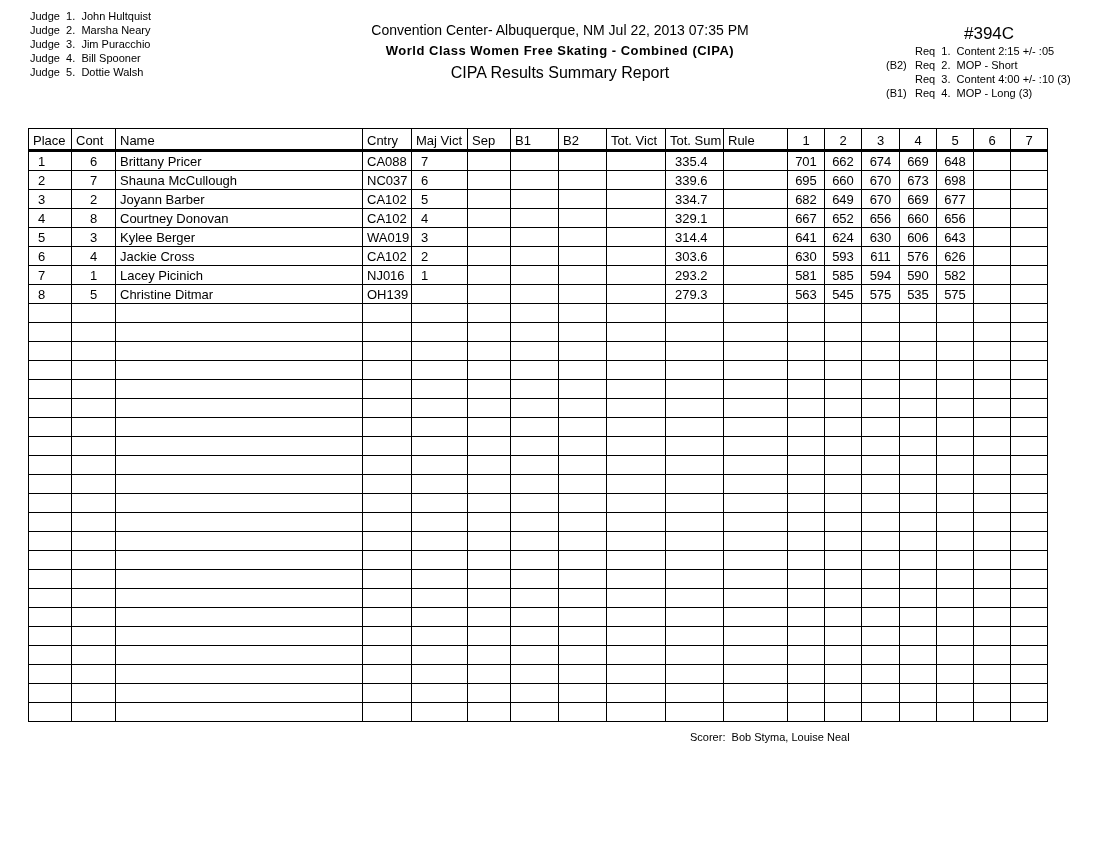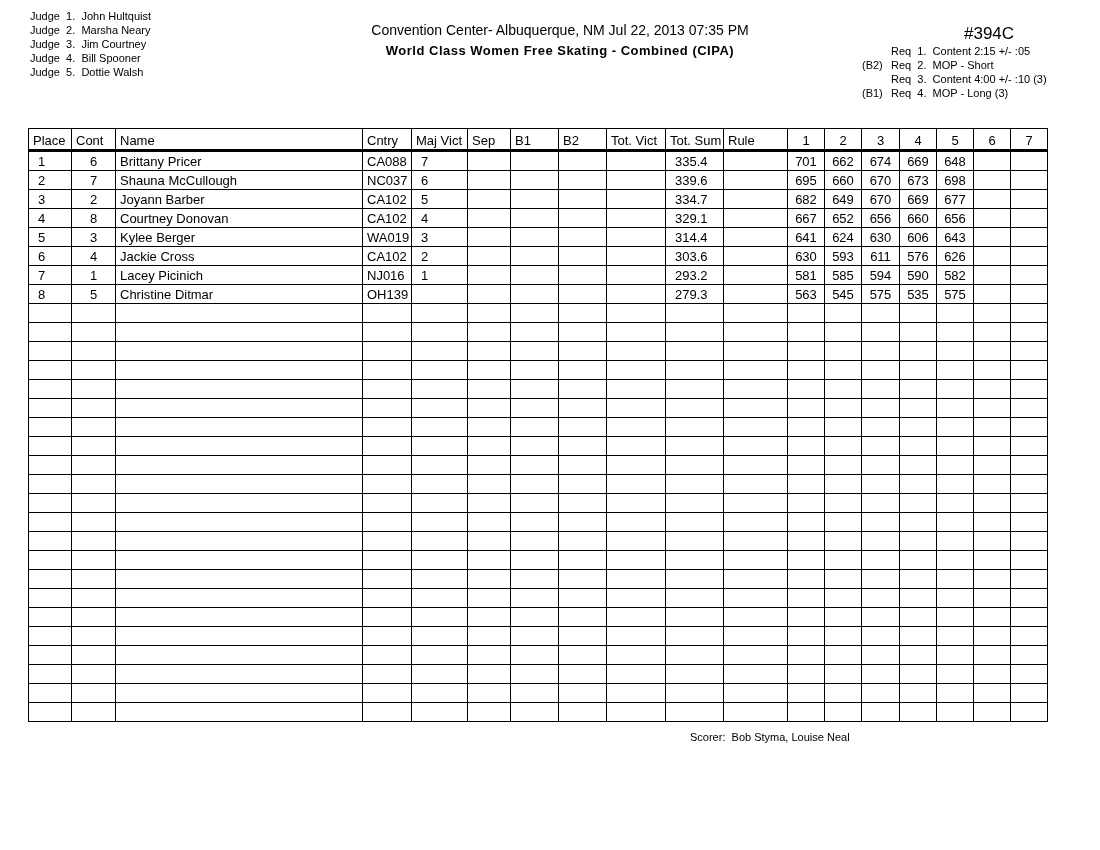--- a/index.html
+++ b/index.html
@@ -7,44 +7,45 @@
   .judges { position:absolute; left:30px; top:9px; font-size:11px; line-height:14px; }
   .judges div { white-space:pre; }
   .center { position:absolute; left:270px; width:610px; top:22px; text-align:center; }
   .event-title { font-weight:bold; font-size:18px; line-height:22px; margin-left:-30px; }
   .venue { font-size:14px; line-height:17px; margin-left:-30px; }
   .class-title { font-weight:bold; font-size:13px; line-height:24px; letter-spacing:0.5px; margin-left:-30px; }
   .report-title { font-size:16px; line-height:20px; margin-left:-30px; }
   .event-no { position:absolute; left:964px; top:24px; font-weight:normal; font-size:17px; }
   .reqs { position:absolute; left:862px; top:44px; font-size:11px; line-height:14px; }
   .reqs div { white-space:pre; }
-  .reqs .pre { display:inline-block; width:29px; }
+  .reqs .pre { display:inline-block; width:29px;margin-left:24px; }
   table.results { position:absolute; left:28px; top:128px; border-collapse:collapse; table-layout:fixed; font-size:13px; }
   table.results td, table.results th { border:1px solid #000; height:18px; padding:0 0 0 4px; font-weight:normal; text-align:left; overflow:hidden; white-space:nowrap; }
   table.results thead th { height:19px; border-bottom:3px solid #000; vertical-align:bottom; padding-bottom:1px; }
   table.results td.c { text-align:center; padding-left:0; }
   table.results th.c { text-align:center; padding-left:0; }
   table.results td.ind { padding-left:9px; }
   .footer { position:absolute; left:690px; top:727px; font-size:11px; line-height:20px; }
   .footer div { white-space:pre; }
 </style>
 </head>
 <body>
 
 <div class="judges">
   <div><span>Judge  1.</span>  <span>John Hultquist</span></div>
   <div><span>Judge  2.</span>  <span>Marsha Neary</span></div>
-  <div><span>Judge  3.</span>  <span>Jim Courtney</span></div>
+  <div><span>Judge  3.</span>  <span>Jim Puracchio</span></div>
   <div><span>Judge  4.</span>  <span>Bill Spooner</span></div>
   <div><span>Judge  5.</span>  <span>Dottie Walsh</span></div>
 </div>
 
 <div class="center">
   <div class="venue">Convention Center- Albuquerque, NM  Jul 22, 2013  07:35 PM</div>
   <div class="class-title">World Class Women Free Skating - Combined (CIPA)</div>
+  <div class="report-title">CIPA Results Summary Report</div>
 </div>
 
 <div class="event-no">#394C</div>
 
 <div class="reqs">
   <div><span class="pre"></span><span>Req  1.  Content 2:15 +/- :05</span></div>
   <div><span class="pre">(B2)</span><span>Req  2.  MOP - Short</span></div>
   <div><span class="pre"></span><span>Req  3.  Content 4:00 +/- :10 (3)</span></div>
   <div><span class="pre">(B1)</span><span>Req  4.  MOP - Long (3)</span></div>
 </div>

